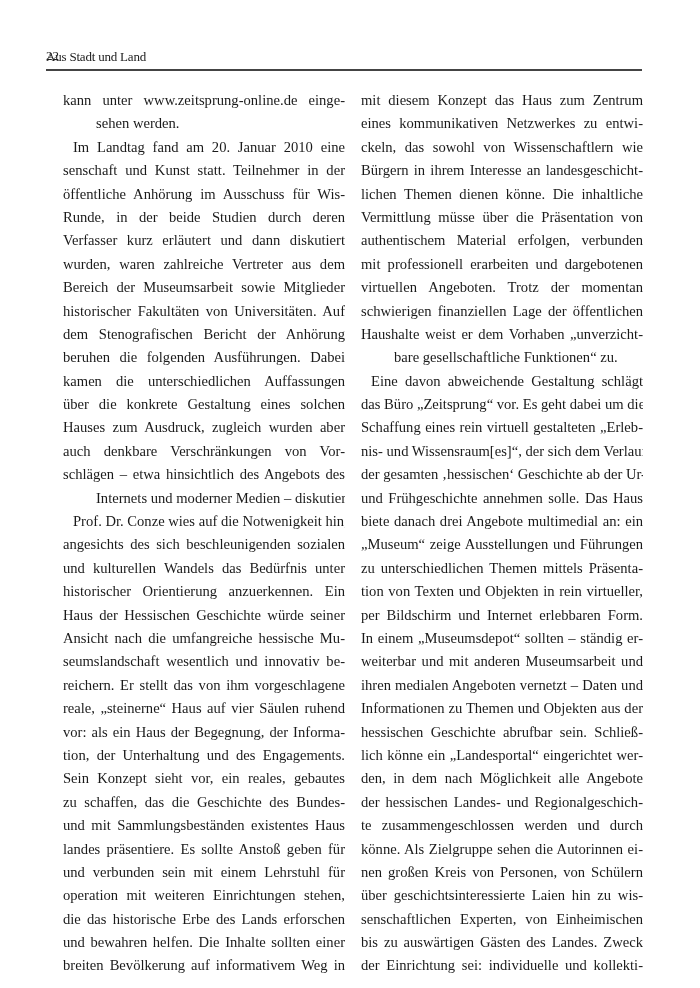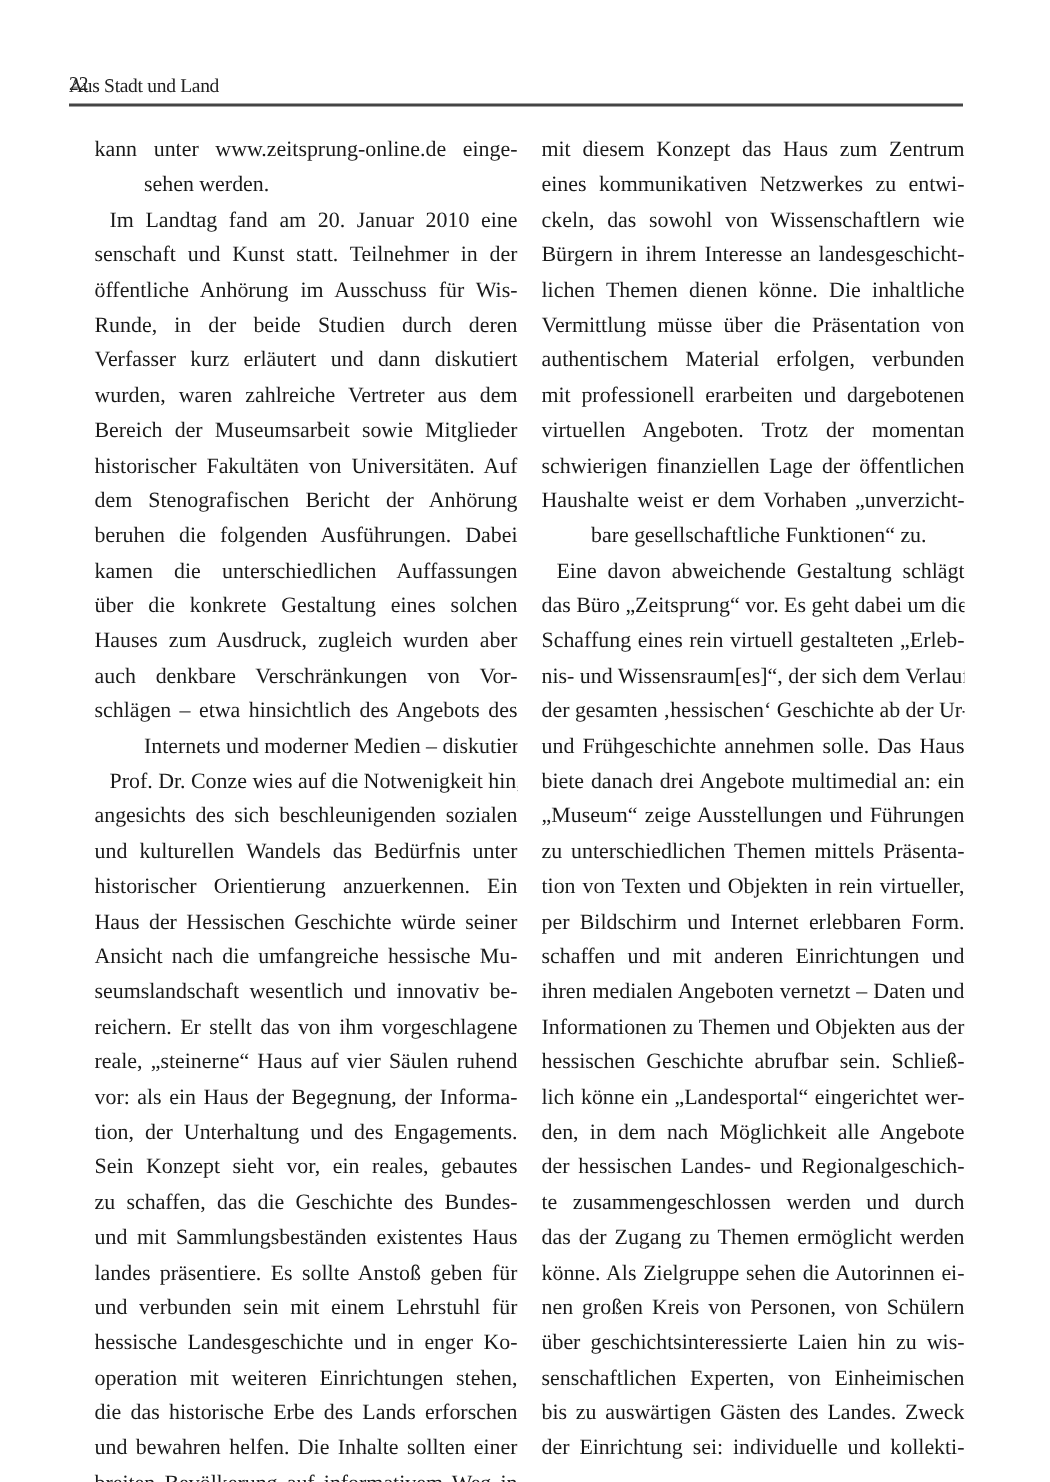--- a/index.html
+++ b/index.html
@@ -52,21 +52,20 @@
     <div class="line">seumslandschaft wesentlich und innovativ be-</div>
     <div class="line">reichern. Er stellt das von ihm vorgeschlagene</div>
     <div class="line">reale, „steinerne“ Haus auf vier Säulen ruhend</div>
     <div class="line">vor: als ein Haus der Begegnung, der Informa-</div>
     <div class="line">tion, der Unterhaltung und des Engagements.</div>
     <div class="line">Sein Konzept sieht vor, ein reales, gebautes</div>
     <div class="line">zu schaffen, das die Geschichte des Bundes-</div>
     <div class="line">und mit Sammlungsbeständen existentes Haus</div>
     <div class="line">landes präsentiere. Es sollte Anstoß geben für</div>
     <div class="line">und verbunden sein mit einem Lehrstuhl für</div>
-    <div class="line">hessische Landesgeschichte und in enger Ko-</div>
     <div class="line">operation mit weiteren Einrichtungen stehen,</div>
     <div class="line">die das historische Erbe des Lands erforschen</div>
     <div class="line">und bewahren helfen. Die Inhalte sollten einer</div>
     <div class="line">breiten Bevölkerung auf informativem Weg in</div>
   </div>
 <div class="column col-right" id="col-1">
     <div class="line">mit diesem Konzept das Haus zum Zentrum</div>
     <div class="line">eines kommunikativen Netzwerkes zu entwi-</div>
     <div class="line">ckeln, das sowohl von Wissenschaftlern wie</div>
     <div class="line">Bürgern in ihrem Interesse an landesgeschicht-</div>
@@ -82,28 +81,28 @@
     <div class="line">das Büro „Zeitsprung“ vor. Es geht dabei um die</div>
     <div class="line">Schaffung eines rein virtuell gestalteten „Erleb-</div>
     <div class="line">nis- und Wissensraum[es]“, der sich dem Verlauf</div>
     <div class="line">der gesamten ‚hessischen‘ Geschichte ab der Ur-</div>
     <div class="line">und Frühgeschichte annehmen solle. Das Haus</div>
     <div class="line">biete danach drei Angebote multimedial an: ein</div>
     <div class="line">„Museum“ zeige Ausstellungen und Führungen</div>
     <div class="line">zu unterschiedlichen Themen mittels Präsenta-</div>
     <div class="line">tion von Texten und Objekten in rein virtueller,</div>
     <div class="line">per Bildschirm und Internet erlebbaren Form.</div>
-    <div class="line">schaffen und mit anderen Einrichtungen und</div>
+    <div class="line">In einem „Museumsdepot“ sollten – ständig er-</div>
+    <div class="line">weiterbar und mit anderen Museumsarbeit und</div>
     <div class="line">ihren medialen Angeboten vernetzt – Daten und</div>
     <div class="line">Informationen zu Themen und Objekten aus der</div>
     <div class="line">hessischen Geschichte abrufbar sein. Schließ-</div>
     <div class="line">lich könne ein „Landesportal“ eingerichtet wer-</div>
     <div class="line">den, in dem nach Möglichkeit alle Angebote</div>
     <div class="line">der hessischen Landes- und Regionalgeschich-</div>
     <div class="line">te zusammengeschlossen werden und durch</div>
-    <div class="line">das der Zugang zu Themen ermöglicht werden</div>
     <div class="line">könne. Als Zielgruppe sehen die Autorinnen ei-</div>
     <div class="line">nen großen Kreis von Personen, von Schülern</div>
     <div class="line">über geschichtsinteressierte Laien hin zu wis-</div>
     <div class="line">senschaftlichen Experten, von Einheimischen</div>
     <div class="line">bis zu auswärtigen Gästen des Landes. Zweck</div>
     <div class="line">der Einrichtung sei: individuelle und kollekti-</div>
   </div>
 
 </body></html>

